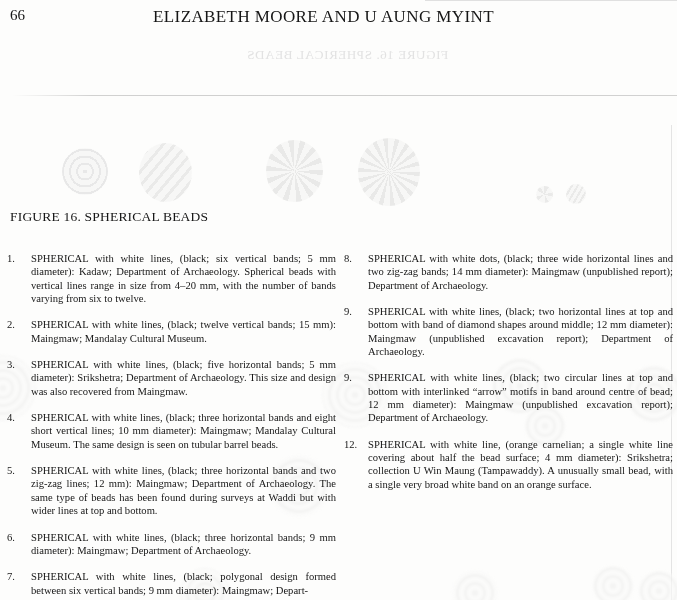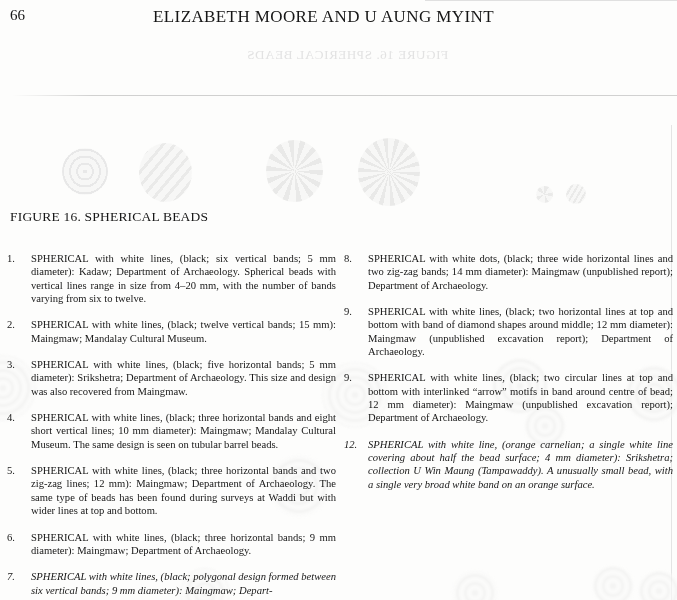--- a/index.html
+++ b/index.html
@@ -53,21 +53,21 @@
     left:566px;top:184px;width:20px;height:20px;
     background:repeating-linear-gradient(120deg,#e7e7e6 0 2px,#f6f6f5 2px 5px);
   }
   
   .figure-caption{position:absolute;left:10px;top:209px;font-size:13.5px;letter-spacing:.2px;}
   
   .col{position:absolute;top:252px;font-size:10.6px;line-height:13.35px;}
   .col-left{left:7px;width:329px;}
   .col-right{left:344px;width:329px;}
   .item{display:flex;margin-bottom:13px;}
-  .item:last-child{margin-bottom:0;font-style:italic;}
+  .item:last-child{margin-bottom:0;}
   .num{flex:0 0 24px;}
   .txt{flex:1;text-align:justify;}
   
   .ghost{
     position:absolute;border-radius:50%;opacity:.65;filter:blur(1px);
     background:repeating-radial-gradient(circle at 50% 50%,#f0f0ef 0 3px,#fafaf9 3px 8px);
   }
   .g1{left:-30px;top:355px;width:66px;height:66px;}
   .g2{left:268px;top:455px;width:62px;height:62px;}
   .g3{left:322px;top:362px;width:66px;height:66px;}

